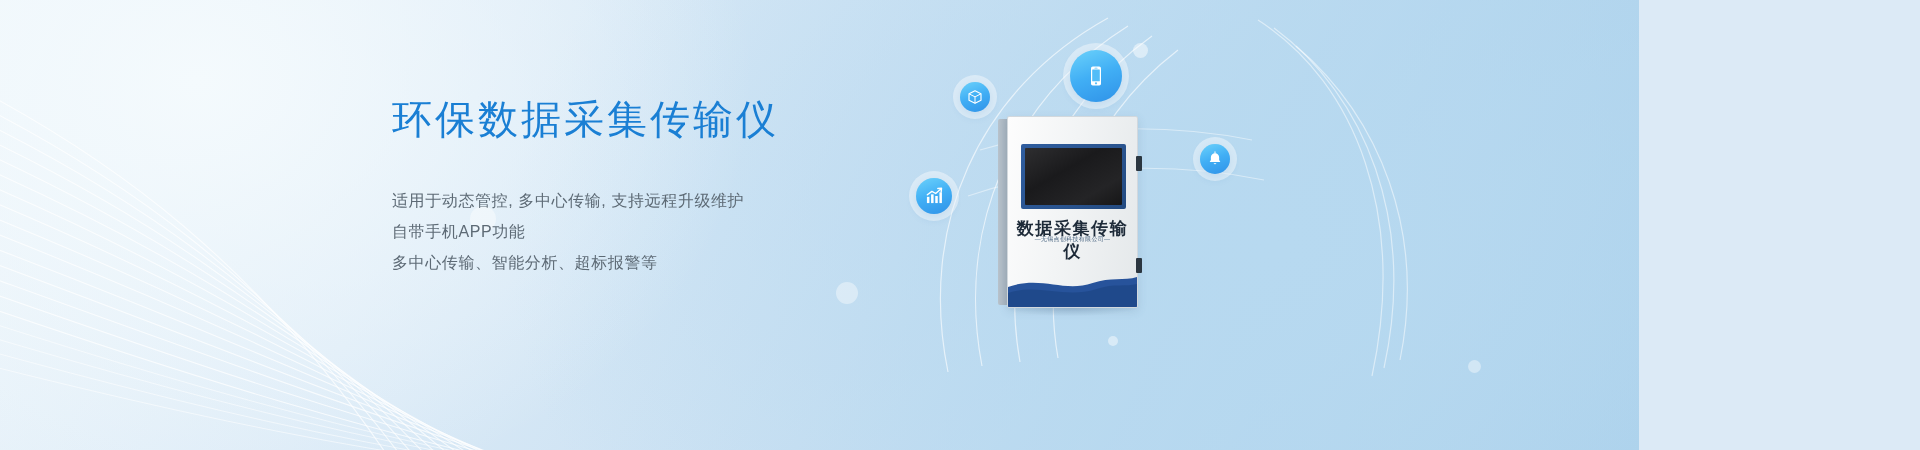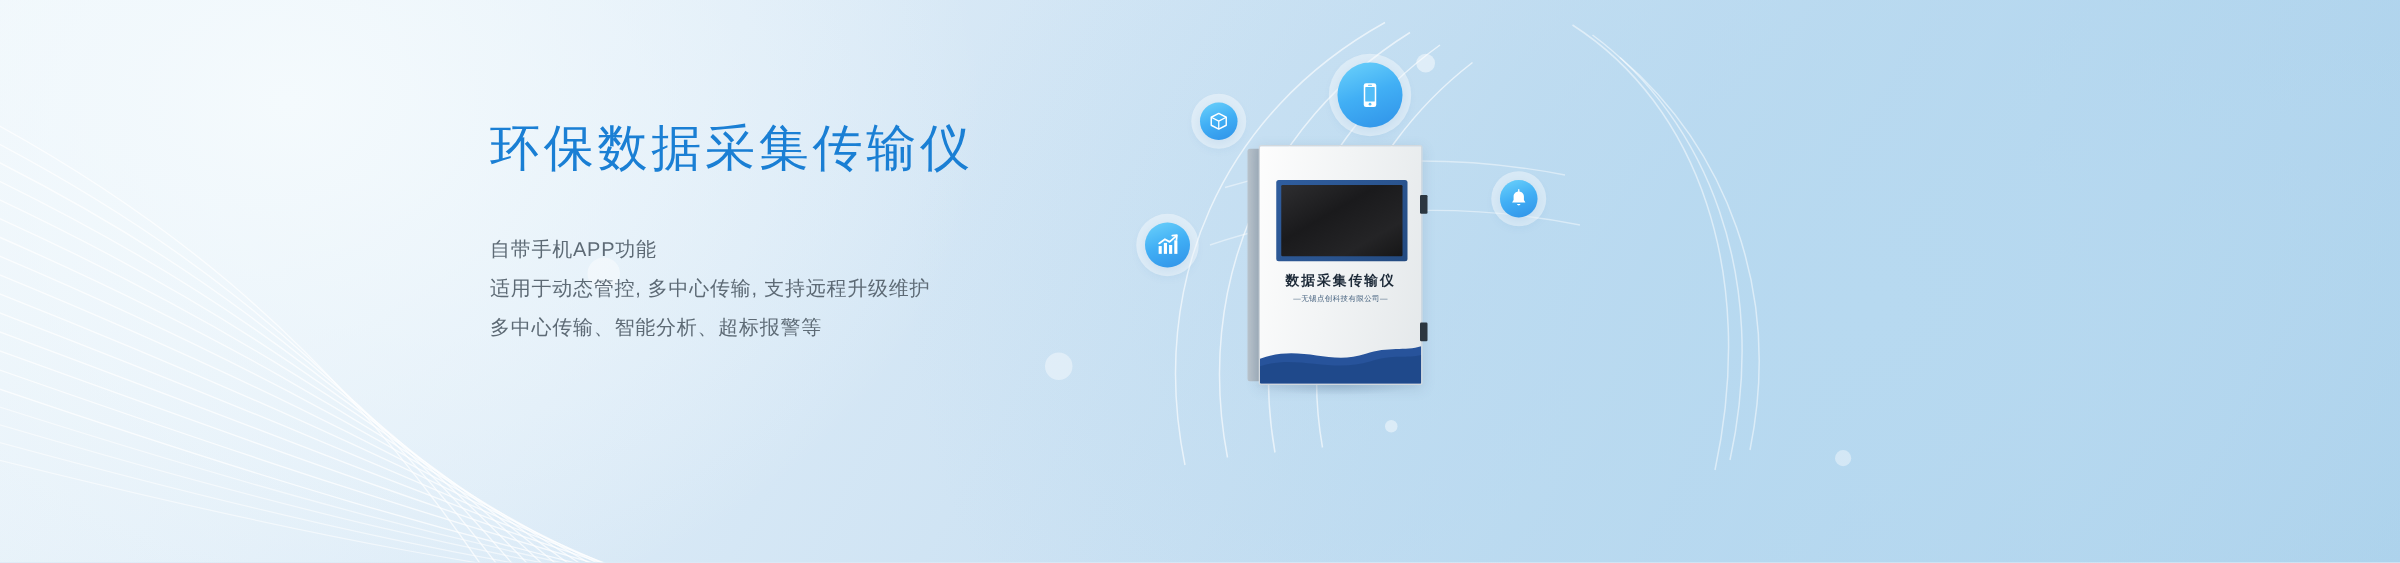--- a/index.html
+++ b/index.html
@@ -4,21 +4,21 @@
 <style>
   * { margin:0; padding:0; box-sizing:border-box; }
   html,body { width:1920px; height:450px; overflow:hidden; }
   body {
     font-family:"Liberation Sans","DejaVu Sans",sans-serif;
     background:#dceaf6;
   }
 
   .banner {
     position:relative;
-    width:1920px;
+    width:1639px;
     height:450px;
     overflow:hidden;
     background:
       radial-gradient(ellipse 900px 700px at 12% 18%, #f4fafd 0%, rgba(244,250,253,0) 62%),
       radial-gradient(ellipse 1100px 800px at 78% 55%, #b7d9f0 0%, rgba(183,217,240,0) 70%),
       linear-gradient(118deg, #eef6fb 0%, #dcebf7 28%, #c9e0f2 55%, #b4d6ee 78%, #a8cfea 100%);
   }
 
   
   .flow-lines {
@@ -114,21 +114,21 @@
   .screen {
     width:100%; height:100%;
     background:linear-gradient(150deg,#2e2e30 0%, #1a1a1c 40%, #242426 75%, #161617 100%);
     border-radius:1px;
   }
   .device-label {
     position:absolute;
     left:0; top:100px;
     width:100%;
     text-align:center;
-    font-size:11px;
+    font-size:17px;
     font-weight:bold;
     letter-spacing:1.6px;
     color:#1d2a38;
   }
   .device-sublabel {
     position:absolute;
     left:0; top:118px;
     width:100%;
     text-align:center;
     font-size:6px;
@@ -202,22 +202,22 @@
 
   <span class="bubble b1"></span>
   <span class="bubble b2"></span>
   <span class="bubble b3"></span>
   <span class="bubble b4"></span>
   <span class="bubble b5"></span>
 
   <div class="text-block">
     <h1 class="title">环保数据采集传输仪</h1>
     <div class="sub-list">
+      <p class="sub-line">适用于动态管控, 多中心传输, 支持远程升级维护</p>
       <p class="sub-line">自带手机APP功能</p>
-      <p class="sub-line">适用于动态管控, 多中心传输, 支持远程升级维护</p>
       <p class="sub-line">多中心传输、智能分析、超标报警等</p>
     </div>
   </div>
 
   <div class="scene">
 
     <div class="arcs">
       <svg viewBox="0 0 700 450" preserveAspectRatio="none" aria-hidden="true">
         <g fill="none" stroke="#ffffff" stroke-opacity="0.62" stroke-width="1.2">
           <path d="M248,18 C118,90 58,226 88,372"></path>

